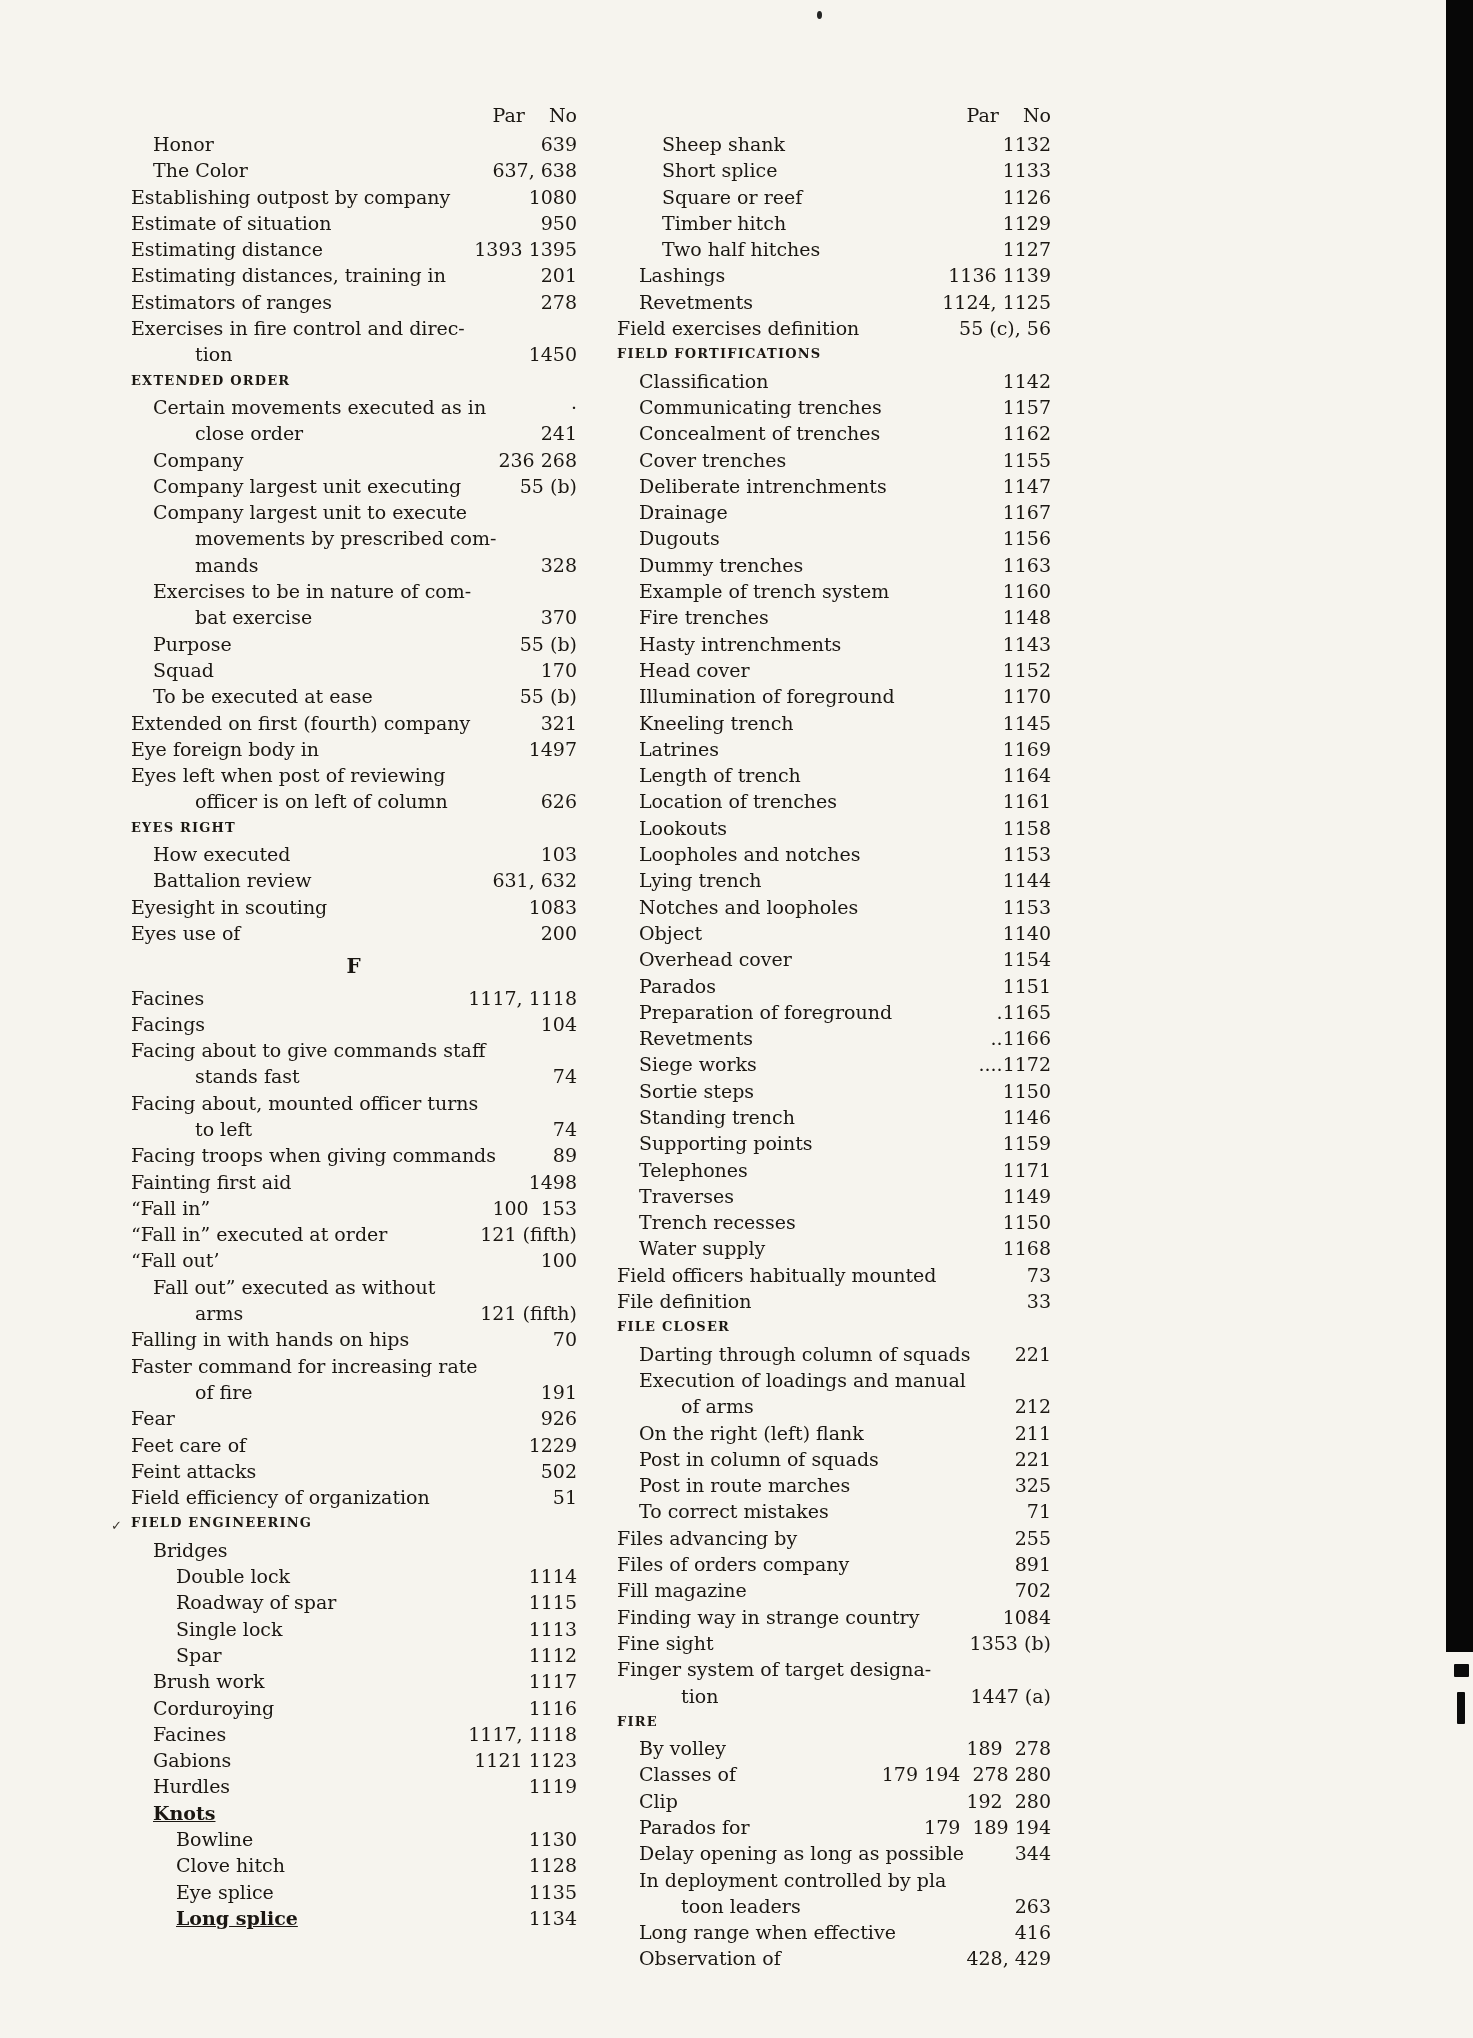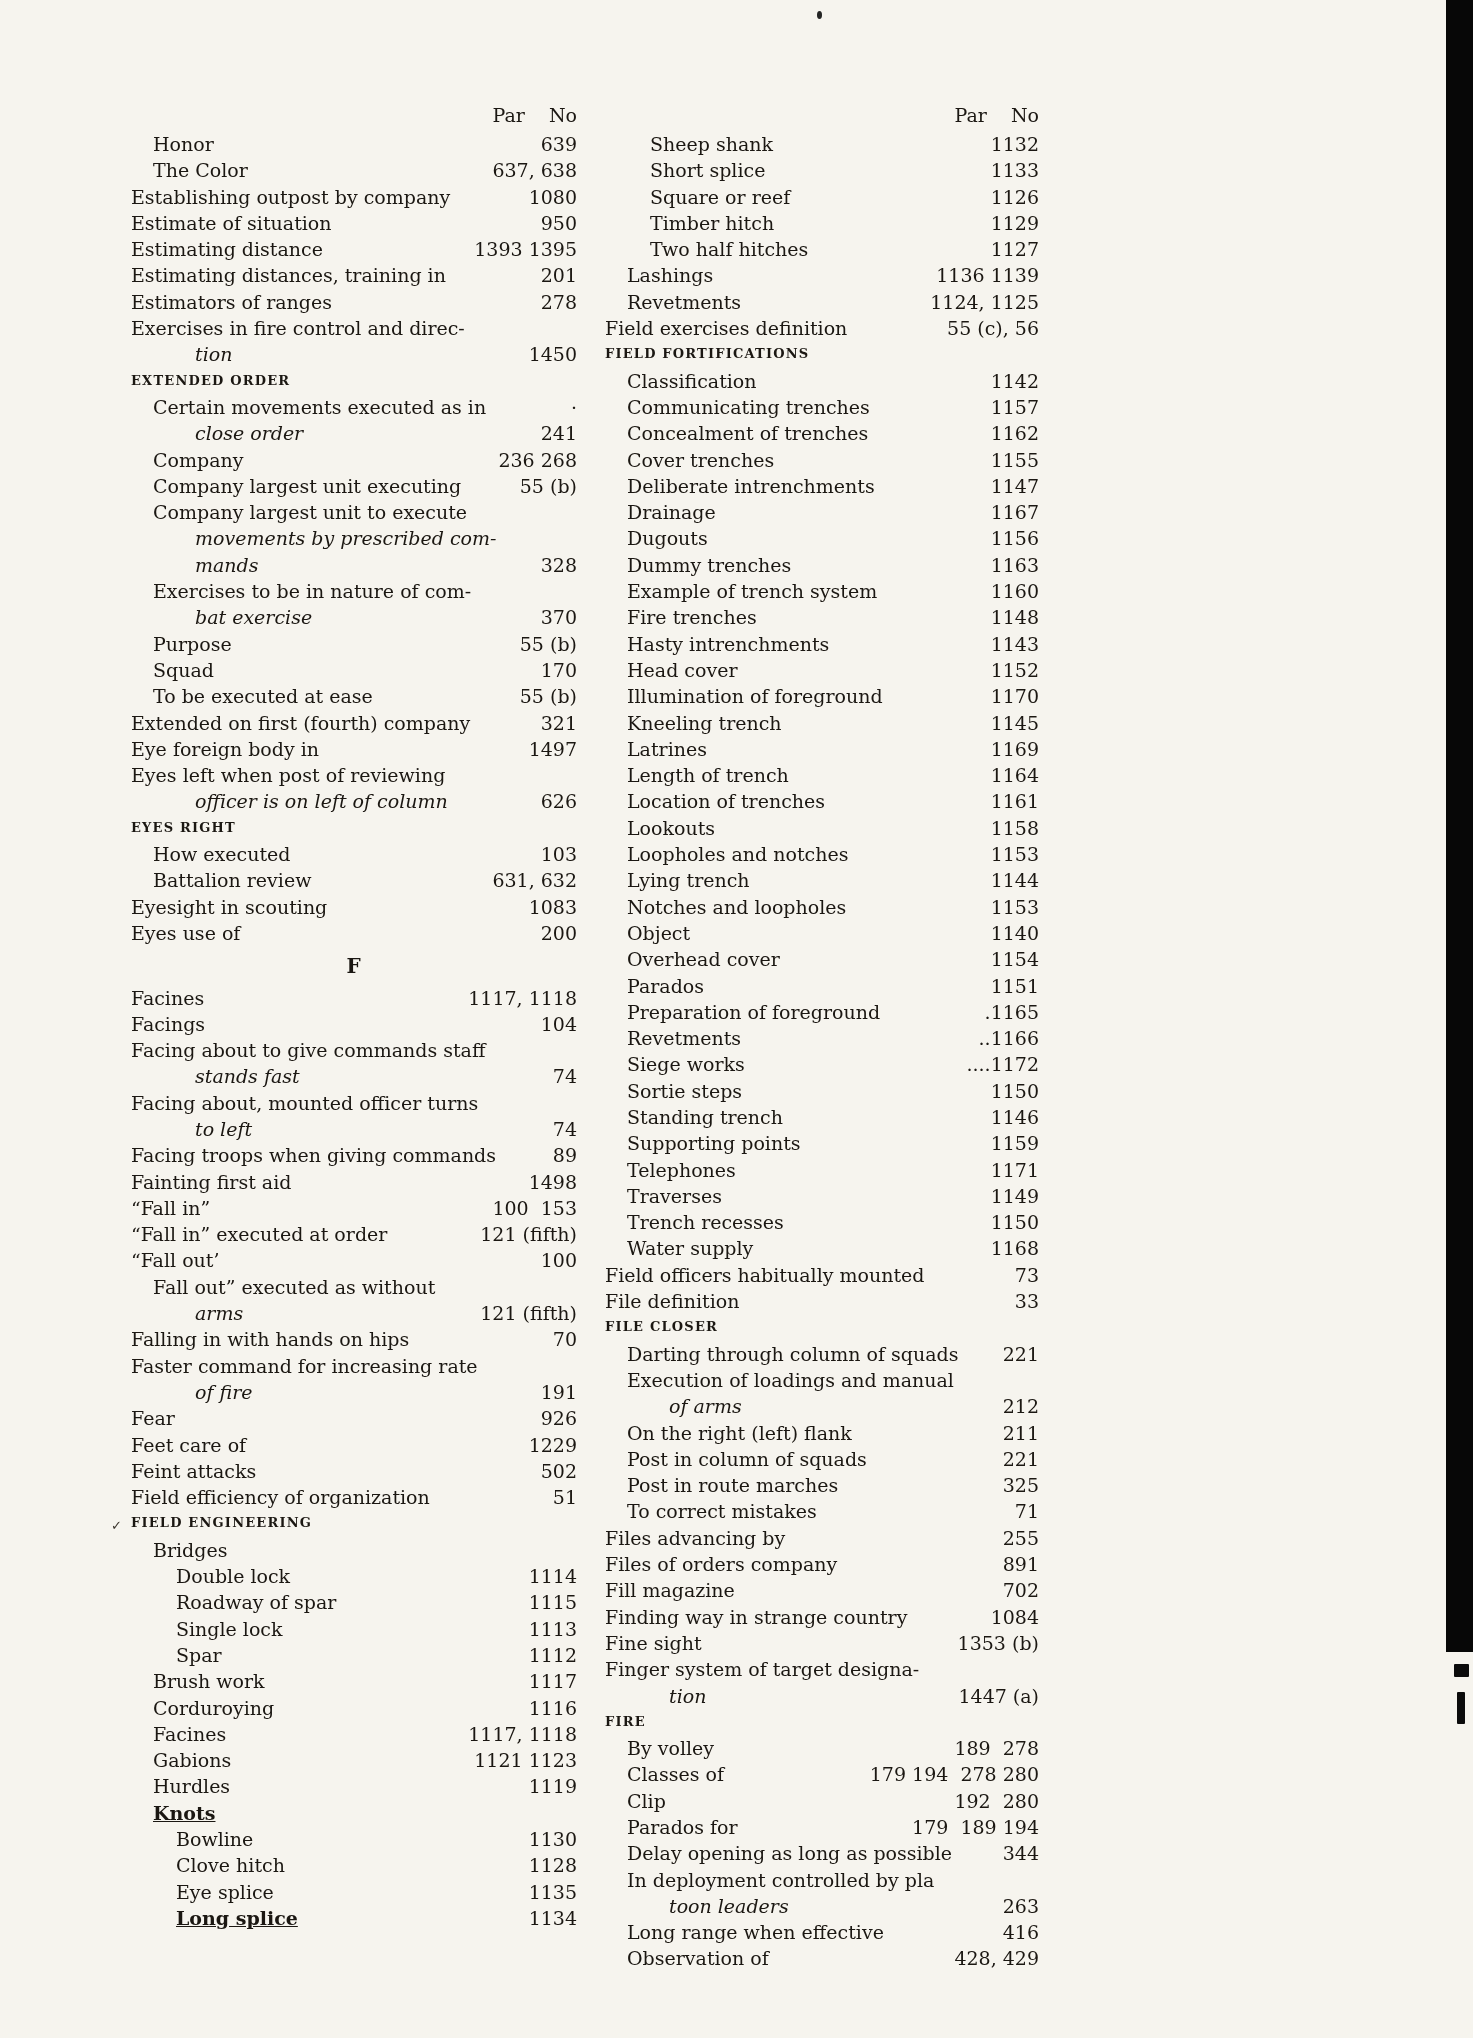--- a/index.html
+++ b/index.html
@@ -12,21 +12,21 @@
     background: #f6f4ee;
     color: #1b1712;
     font-family: "DejaVu Serif", "Liberation Serif", serif;
   }
   .page { position: absolute; inset: 0; }
   .content {
     position: absolute;
     left: 131px;
     top: 102px;
     display: flex;
-    gap: 28px;
+    gap: 40px;
   }
   .col-left  { width: 446px; flex: 0 0 auto; }
   .col-right { width: 434px; flex: 0 0 auto; }
   .col-header {
     text-align: right;
     font-size: 19px;
     line-height: 26px;
     margin-bottom: 3px;
   }
   .hdr-gap { display: inline-block; width: 24px; }
@@ -35,21 +35,21 @@
     justify-content: space-between;
     align-items: baseline;
     font-size: 19px;
     line-height: 26.3px;
     position: relative;
   }
   .txt { white-space: nowrap; }
   .num { white-space: pre; padding-left: 8px; }
   .i1 .txt { padding-left: 22px; }
   .i2 .txt { padding-left: 45px; }
-  .i3 .txt { padding-left: 64px; font-style: italic; }
+  .i3 .txt { padding-left: 64px; }
   .h .txt  { font-weight: bold; letter-spacing: 1.2px; font-size: 13px; }
   .b .txt  { font-weight: bold; text-decoration: underline; }
   .it .txt { }
   .sec { justify-content: center; margin: 7px 0 5px; }
   .sec .txt { font-weight: bold; font-size: 20px; letter-spacing: 1px; }
   .premark {
     position: absolute;
     left: -20px;
     top: 3px;
     font-size: 13px;

